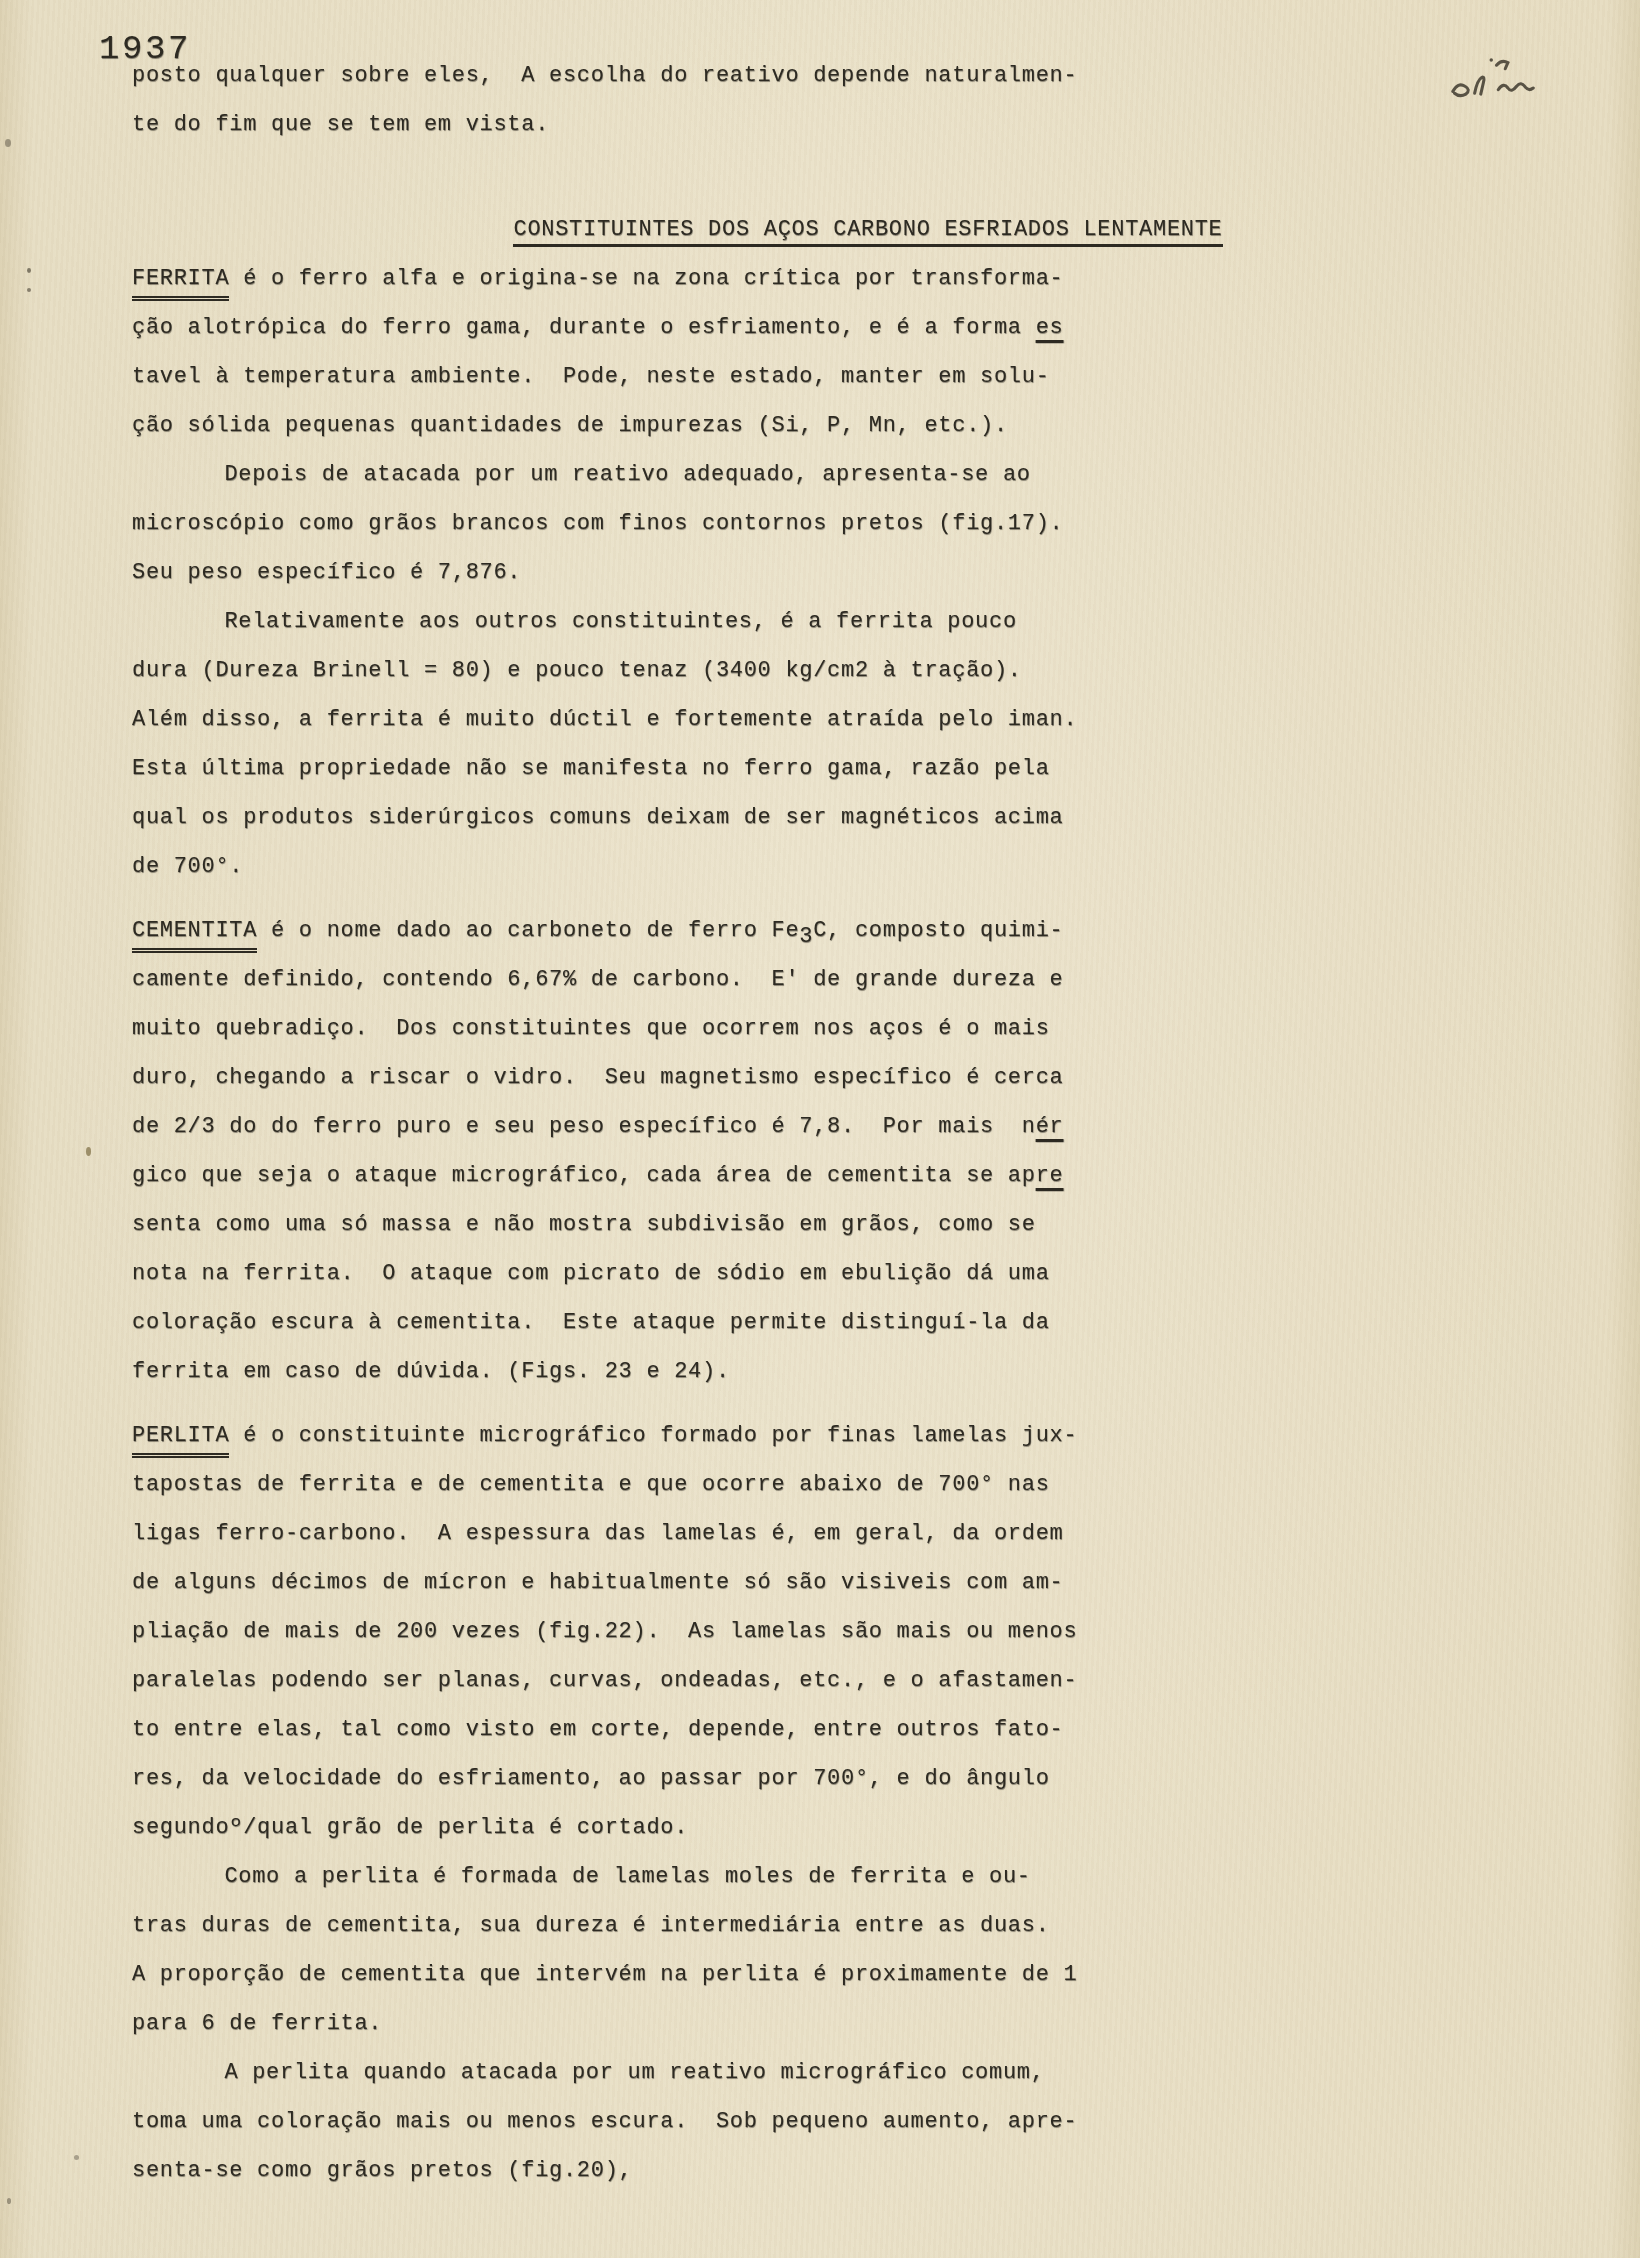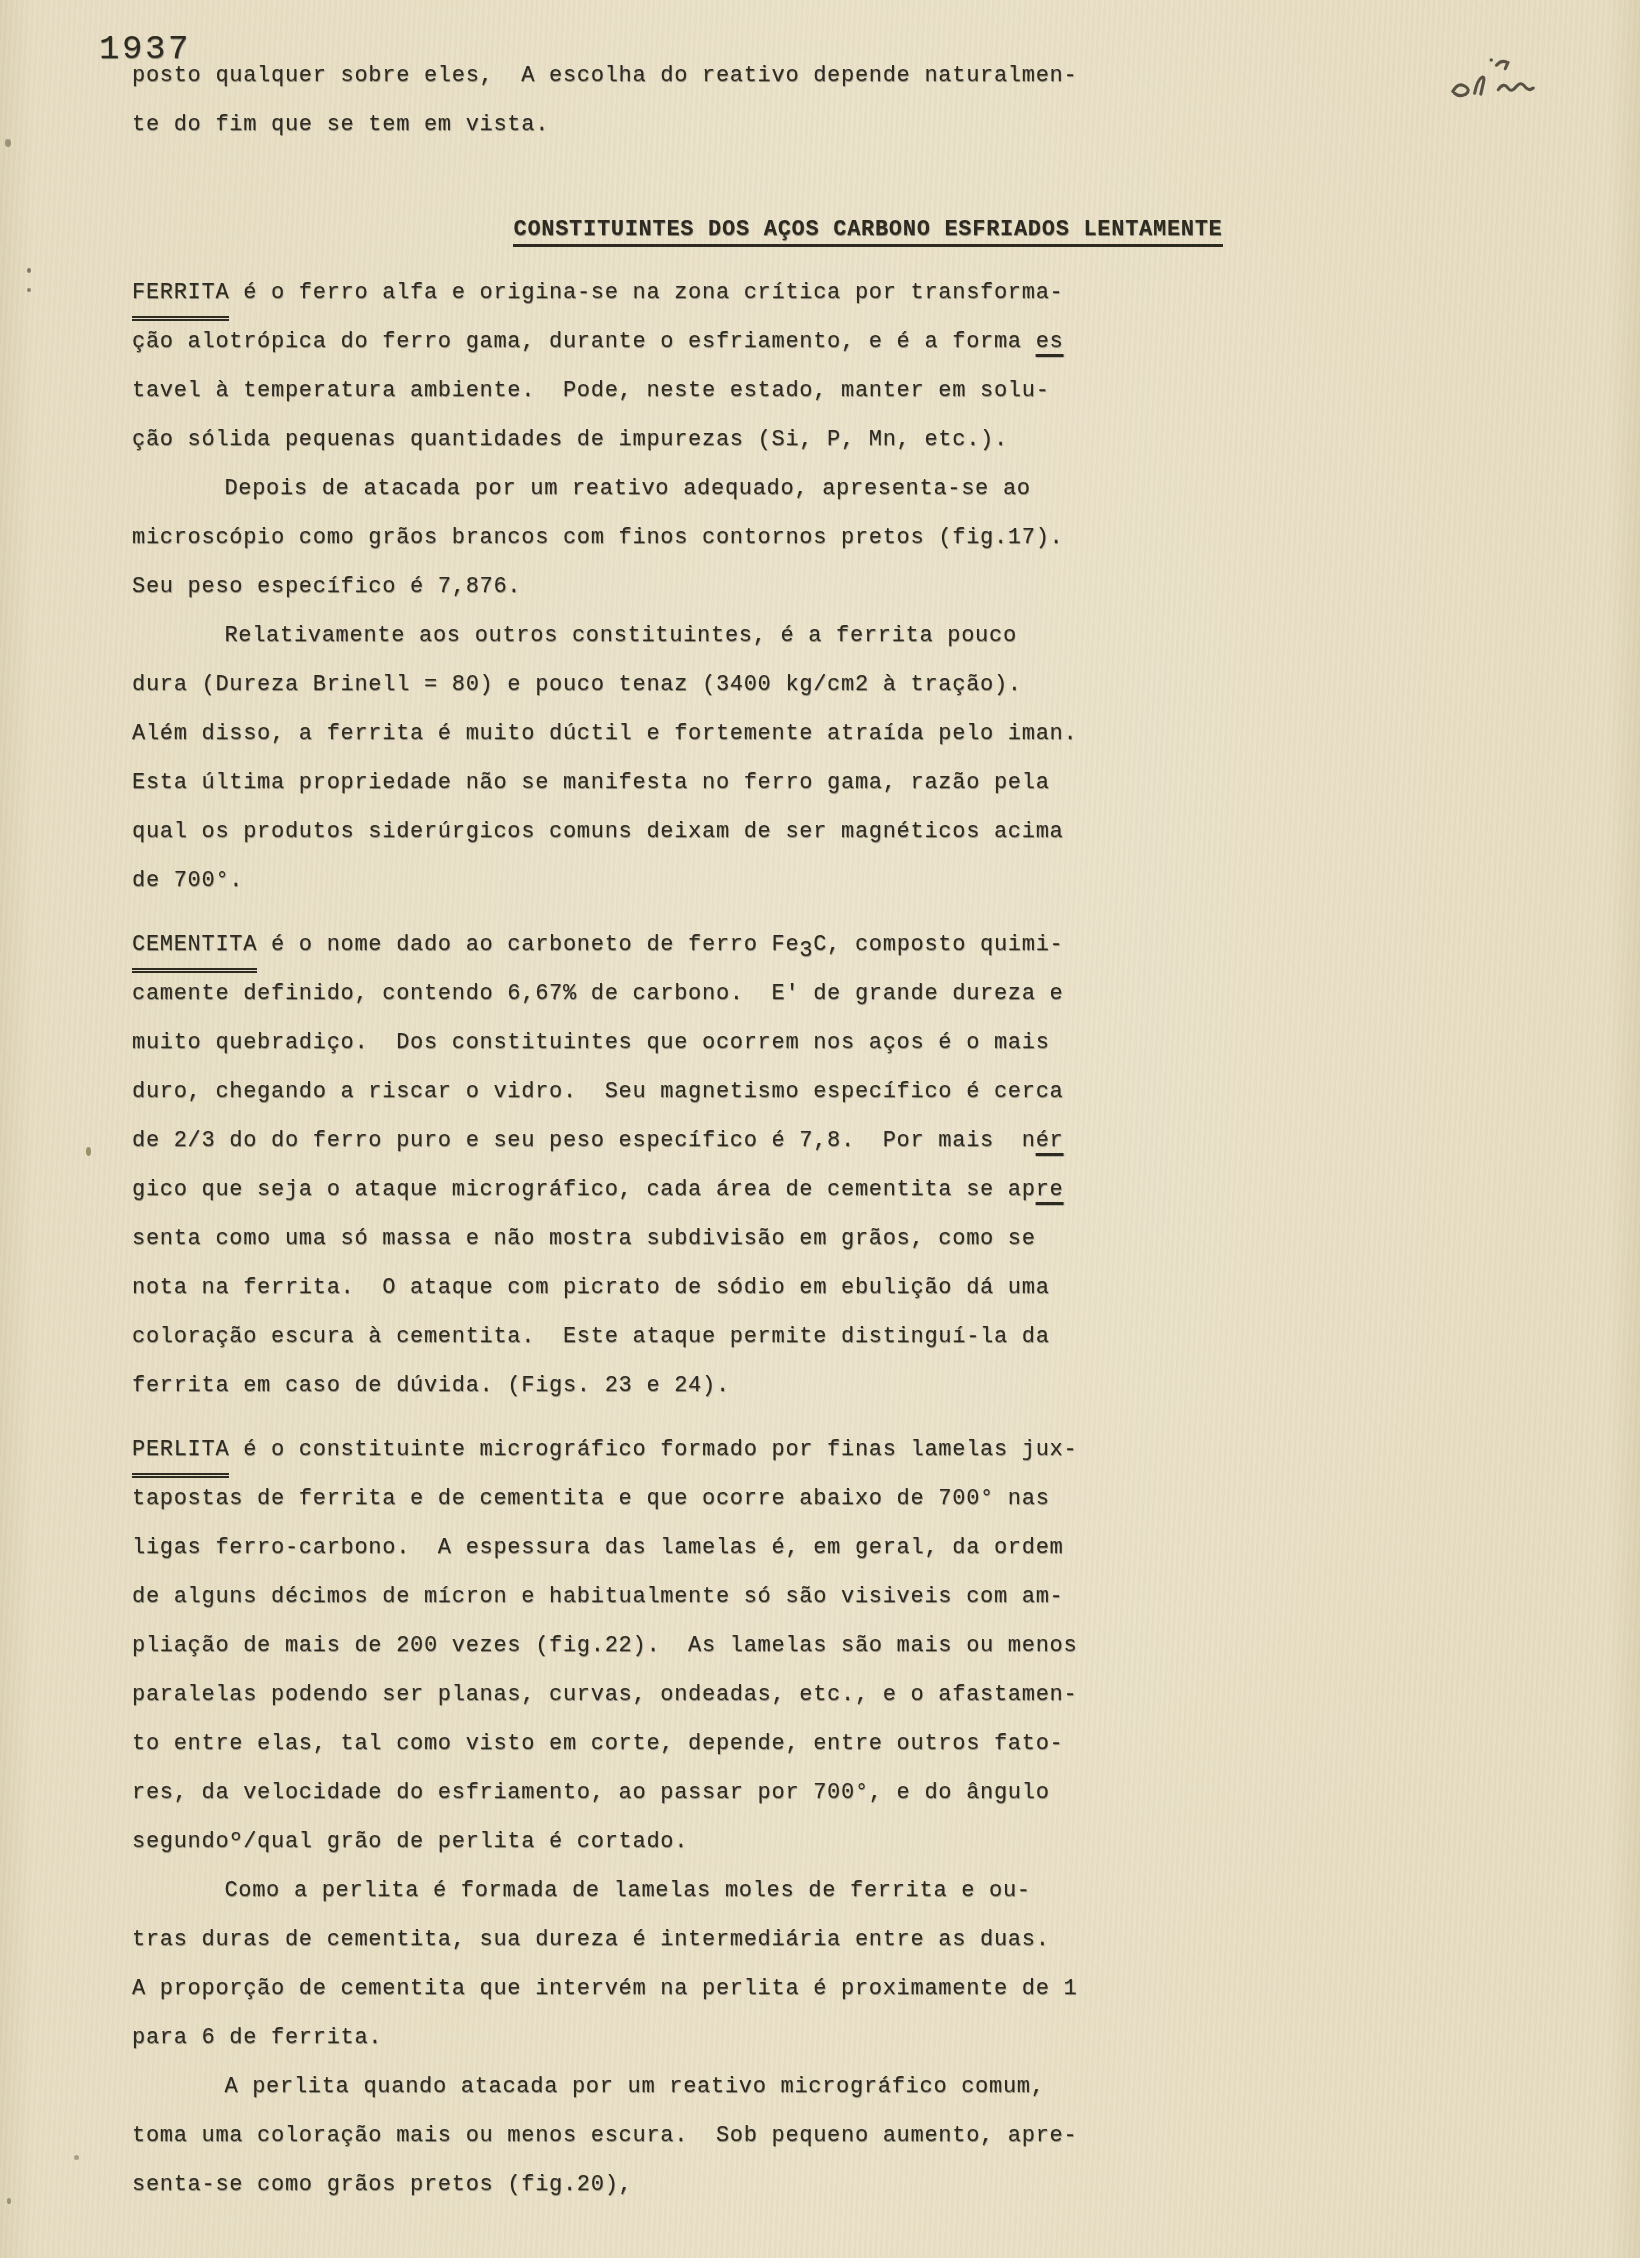--- a/index.html
+++ b/index.html
@@ -30,23 +30,23 @@
   .doc{
     position:absolute;left:132px;top:51px;width:1472px;
     font-size:22px;line-height:49px;letter-spacing:0.7px;
     color:var(--ink);
     white-space:pre-wrap;
     text-shadow:0.5px 0.5px 0.7px rgba(43,40,32,0.50);
   }
   .line{height:49px;}
   .line.indent{padding-left:7ch;}
   .para.gap{margin-top:15px;}
-  .heading{text-align:center;margin-top:56px;margin-bottom:14px;height:49px;font-weight:bold;}
+  .heading{text-align:center;margin-top:56px;margin-bottom:0;height:49px;}
   .hu{border-bottom:3.5px solid currentColor;padding-bottom:1.8px;}
-  .kw{border-bottom:5.3px double currentColor;padding-bottom:11px;text-align:right;}
+  .kw{border-bottom:5.3px double currentColor;padding-bottom:5px;text-align:right;}
   .u{text-decoration:underline;text-decoration-thickness:2.6px;text-underline-offset:7px;}
   .sub{display:inline-block;transform:translateY(0.28em);}
   .speck{position:absolute;border-radius:50%;background:#4a4336;}
 </style>
 </head>
 <body>
 
 <div class="page">
 
   <div class="page-number">1937</div>

